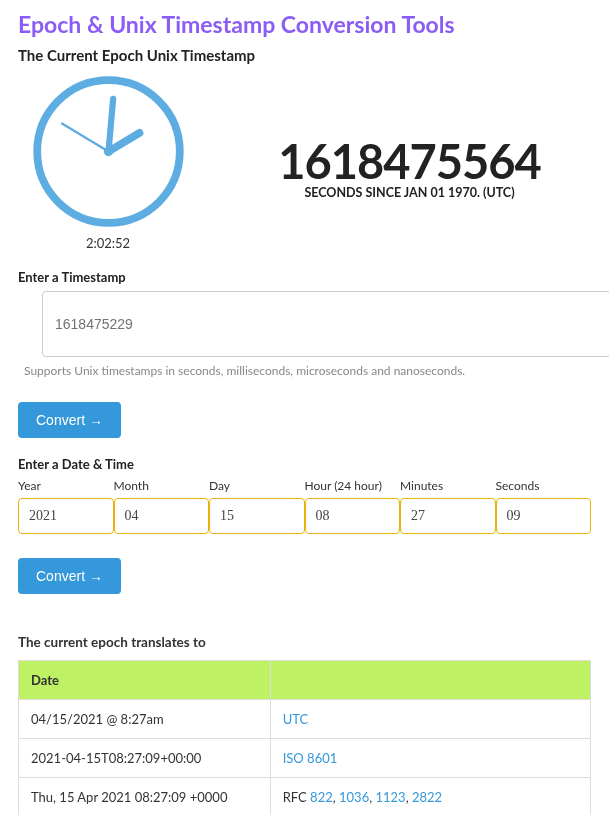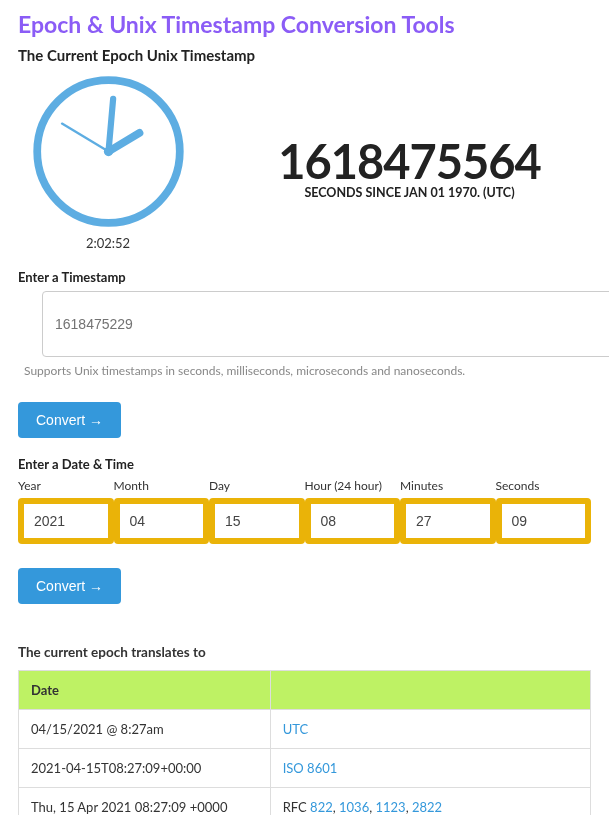--- a/index.html
+++ b/index.html
@@ -43,24 +43,25 @@
     font-size: 14px;
     cursor: pointer;
     margin-top: 24px;
   }
   .date-grid { display: flex; margin-top: 6px; }
   .date-col { flex: 1; }
   .col-label { font-size: 12px; color: #333; margin-bottom: 5px; }
   .small-input {
     width: 100%;
     padding: 9px 10px;
-    border: 6px solid #eab308;
+    border: 1px solid #eab308;
     border-radius: 4px;
     font-size: 14px;
     color: #444;
+    font-family: Liberation Serif, serif;
   }
 
   .section-title { font-size: 13.5px; font-weight: 700; margin: 40px 0 10px 0; }
   table {
     width: 100%;
     border-collapse: collapse;
     border: 1px solid #ddd;
     font-size: 13px;
   }
   th {

